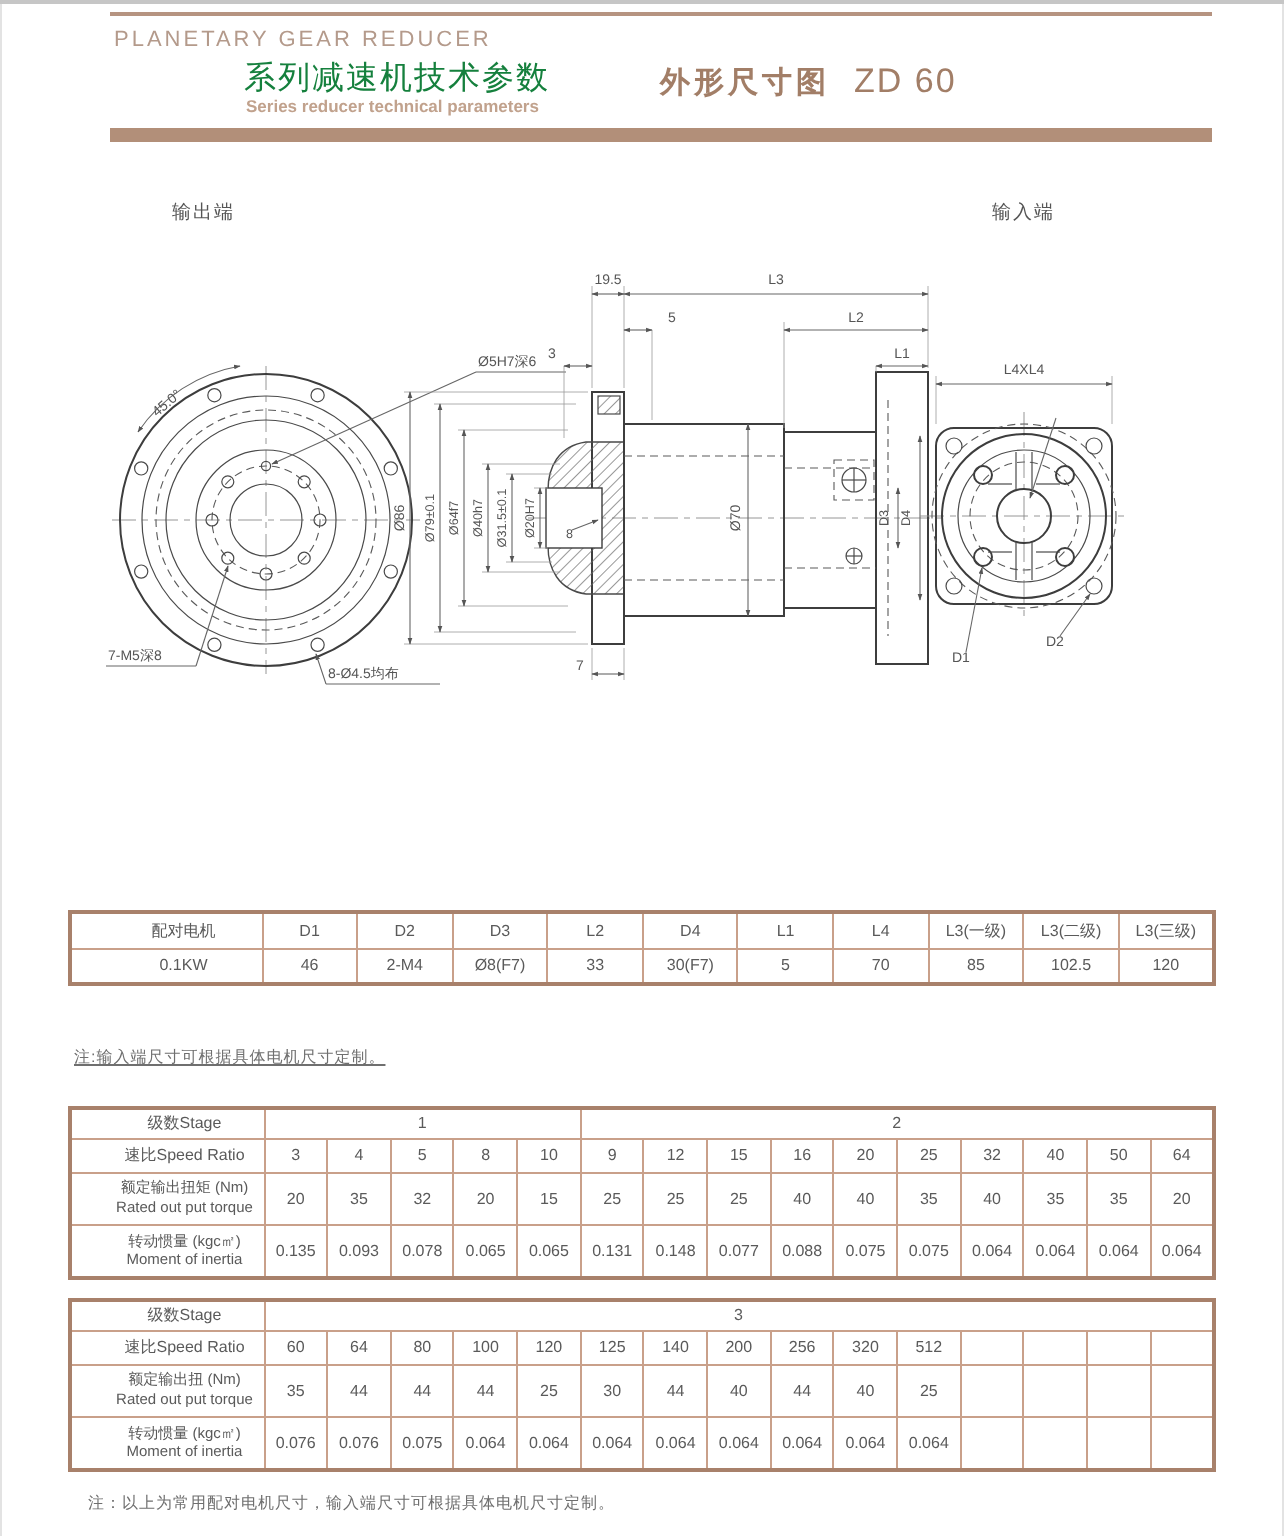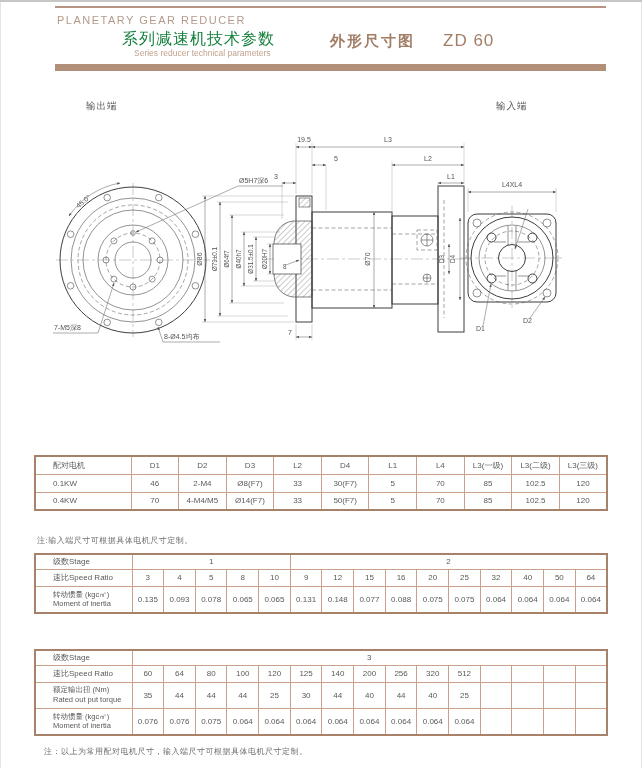--- a/index.html
+++ b/index.html
@@ -5,53 +5,53 @@
   html,body{margin:0;padding:0;background:#fff;}
   .page{position:relative;width:642px;height:768px;background:#fff;overflow:hidden;
         font-family:"Liberation Sans","DejaVu Sans",sans-serif;
         border-top:2px solid #c6c6c6;
         box-shadow:inset 1px 0 0 #e3e3e3, inset -1px 0 0 #e3e3e3;}
   
   .hairline{position:absolute;top:4px;left:55px;width:551px;height:2px;background:#b69481;}
   .eyebrow{position:absolute;top:12px;left:57px;font-size:11px;letter-spacing:1.5px;color:#b49a8b;}
   .series{position:absolute;top:20px;left:55px;font-size:40px;font-weight:bold;color:#a27e67;letter-spacing:-1px;line-height:1;}
   .title-zh{position:absolute;top:27px;left:122px;font-size:16px;font-weight:normal;color:#15803d;letter-spacing:1px;}
-  .title-en{position:absolute;top:46px;left:134px;font-size:8.5px;color:#c1a28d;}
-  .dim-head{position:absolute;top:29px;left:330px;display:flex;align-items:baseline;gap:28px;}
+  .title-en{position:absolute;top:46px;left:123px;font-size:8.5px;color:#c1a28d;font-weight:bold;}
+  .dim-head{position:absolute;top:29px;left:330px;display:flex;align-items:baseline;gap:12px;}
   .dim-head .t{font-size:15px;font-weight:bold;color:#a27e67;letter-spacing:2px;}
   .dim-head .m{font-size:17px;font-weight:normal;color:#a27e67;letter-spacing:1px;}
   .bar{position:absolute;top:62px;left:55px;width:551px;height:7px;background:#b28f79;}
   
   .draw{position:absolute;left:36px;top:86px;}
   .ol{stroke:#3d3d3d;stroke-width:1;fill:none;}
   .thin{stroke:#4a4a4a;stroke-width:0.6;fill:none;}
   .hid{stroke:#5a5a5a;stroke-width:0.55;fill:none;stroke-dasharray:4,2.5;}
   .cl{stroke:#8a8a8a;stroke-width:0.45;fill:none;stroke-dasharray:12,3,3,3;}
   .dim{stroke:#666;stroke-width:0.55;fill:none;}
   .ext{stroke:#9a9a9a;stroke-width:0.4;fill:none;}
   .dt{fill:#555;font-size:7px;}
   .dt2{fill:#555;font-size:6.3px;}
   .endlbl{fill:#555;font-size:9.5px;letter-spacing:1px;}
   
   table{border-collapse:collapse;table-layout:fixed;width:574px;background:#fff;}
   table{border:2px solid #a8816b;}
   td{border:1px solid #c9a08a;text-align:center;color:#5a5a5a;font-size:8px;padding:0;overflow:hidden;white-space:nowrap;}
-  td.lbl{text-align:left;padding-left:17px;margin-left:16px;}
+  td.lbl{text-align:center;padding-left:17px;margin-left:16px;}
   td.two{line-height:1.3;}
   td.two div{font-size:7.5px;}
   .t1-wrap{position:absolute;top:453px;left:34px;}
   .t1-wrap tr{height:18px;}
   .t2-wrap{position:absolute;top:551px;left:34px;}
   .t3-wrap{position:absolute;top:647px;left:34px;}
   .r-stage{height:15px;}
   .r-ratio{height:17px;}
   .r-torque{height:26px;}
   .r-inertia{height:27px;}
   .note{position:absolute;font-size:8px;color:#6f6f6f;letter-spacing:0.5px;}
-  .note1{top:533px;left:37px;}
+  .note1{top:521px;left:37px;text-decoration:underline;}
   .note2{top:744px;left:44px;}
 </style>
 </head>
 <body>
 
 <div class="page">
 
   <div class="hairline"></div>
   <div class="eyebrow">PLANETARY GEAR REDUCER</div>
   <div class="title-zh">系列减速机技术参数</div>
@@ -257,33 +257,20 @@
         <td>2-M4</td>
         <td>Ø8(F7)</td>
         <td>33</td>
         <td>30(F7)</td>
         <td>5</td>
         <td>70</td>
         <td>85</td>
         <td>102.5</td>
         <td>120</td>
       </tr>
-      <tr>
-        <td class="lbl">0.4KW</td>
-        <td>70</td>
-        <td>4-M4/M5</td>
-        <td>Ø14(F7)</td>
-        <td>33</td>
-        <td>50(F7)</td>
-        <td>5</td>
-        <td>70</td>
-        <td>85</td>
-        <td>102.5</td>
-        <td>120</td>
-      </tr>
     </tbody>
       </table>
   </div>
   <div class="note note1">注:输入端尺寸可根据具体电机尺寸定制。</div>
 
   <div class="t2-wrap">
     <table>
       <colgroup>
           <col style="width:97px">
           <col span="15">
@@ -304,20 +291,41 @@
         <td>9</td>
         <td>12</td>
         <td>15</td>
         <td>16</td>
         <td>20</td>
         <td>25</td>
         <td>32</td>
         <td>40</td>
         <td>50</td>
         <td>64</td>
+      </tr>
+      <tr class="r-torque">
+        <td class="lbl two">
+          <div>额定输出扭矩 (Nm)</div>
+          <div>Rated out put torque</div>
+        </td>
+        <td>20</td>
+        <td>35</td>
+        <td>32</td>
+        <td>20</td>
+        <td>15</td>
+        <td>25</td>
+        <td>25</td>
+        <td>25</td>
+        <td>40</td>
+        <td>40</td>
+        <td>35</td>
+        <td>40</td>
+        <td>35</td>
+        <td>35</td>
+        <td>20</td>
       </tr>
       <tr class="r-inertia">
         <td class="lbl two">
           <div>转动惯量 (kgc㎡)</div>
           <div>Moment of inertia</div>
         </td>
         <td>0.135</td>
         <td>0.093</td>
         <td>0.078</td>
         <td>0.065</td>

